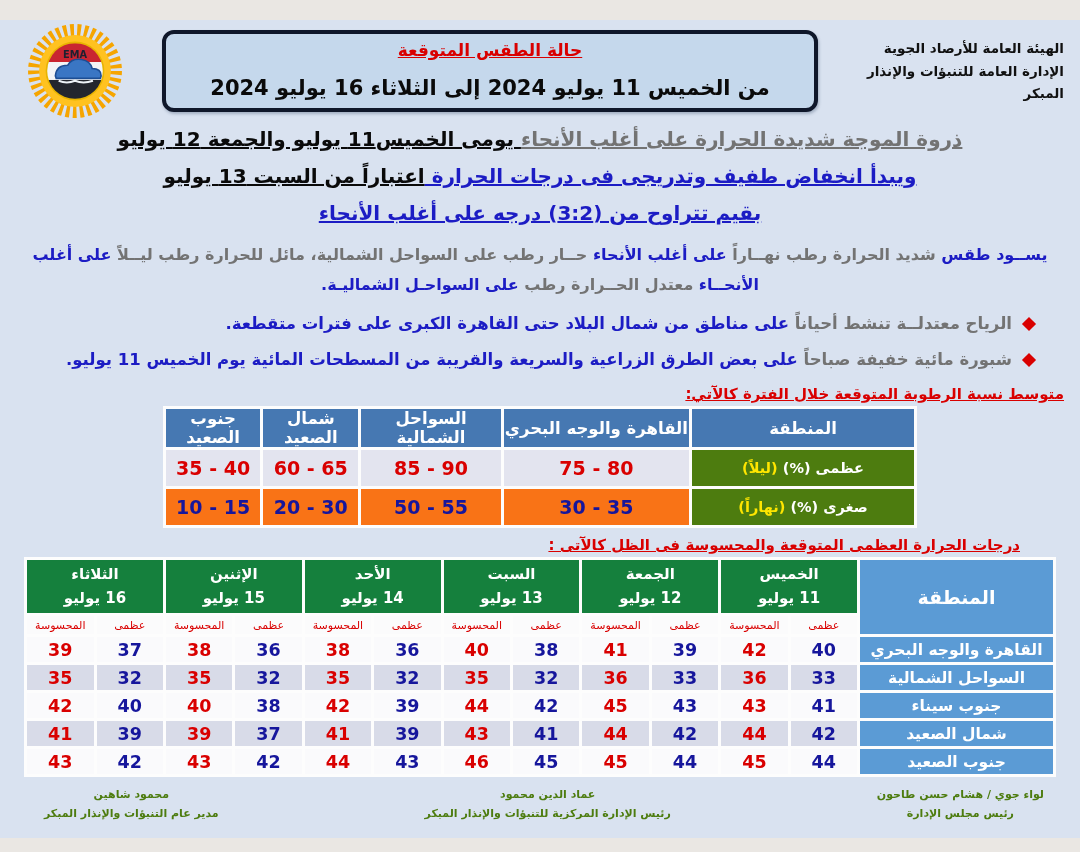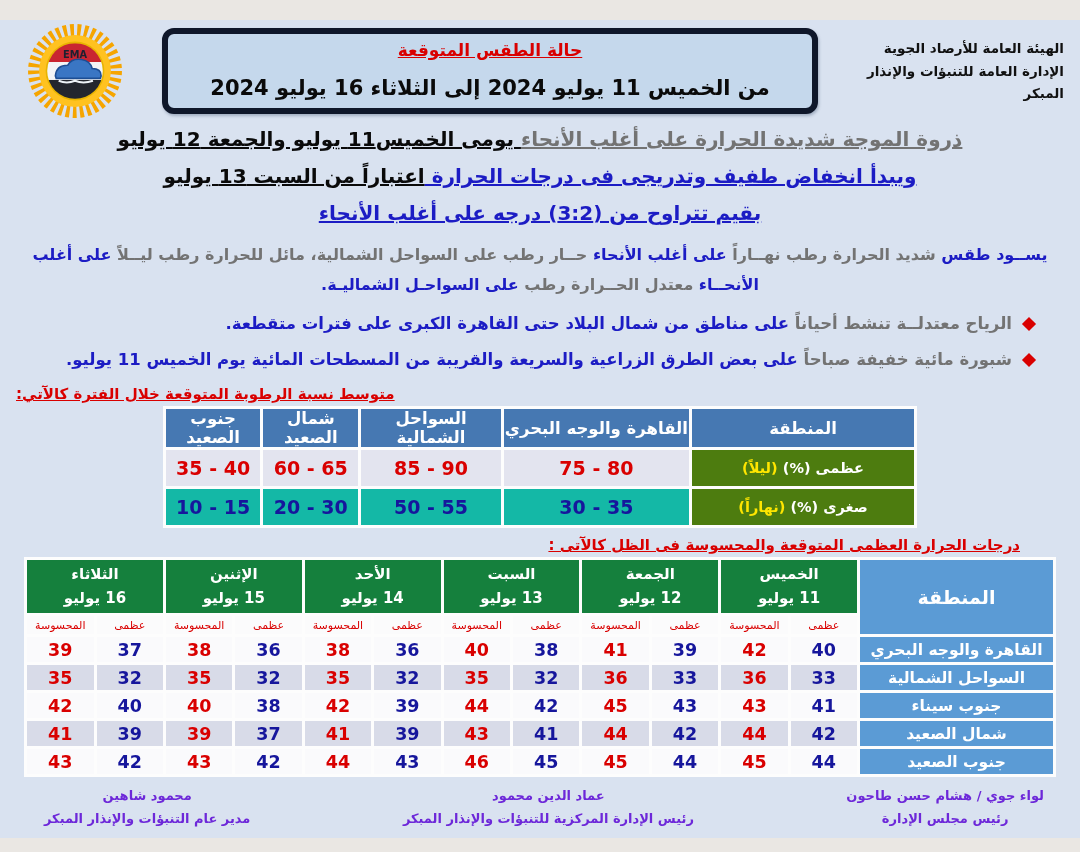--- a/index.html
+++ b/index.html
@@ -9,21 +9,21 @@
     font-weight:bold; background:#eae7e3; direction:rtl;
   }
   .strip-top { height:20px; background:#eae7e3; }
   .content { height:818px; background:#d9e2f0; padding:5px 16px 0; }
   .strip-bottom { height:14px; background:#eae7e3; }
 
   
   .hdr { display:flex; align-items:center; height:92px; }
   .org { width:218px; text-align:right; font-size:13.5px; color:#111; line-height:1.7; }
   .title-box {
-    flex:1; margin:0 28px; background:#c5d8ec; border:6px solid #0f172a;
+    flex:1; margin:0 28px; background:#c5d8ec; border:4px solid #0f172a;
     border-radius:12px; text-align:center; padding:6px 8px 8px;
     box-shadow:1px 2px 3px rgba(60,80,110,.35);
   }
   .title-box .t1 { color:#d90000; font-size:17px; text-decoration:underline; }
   .title-box .t2 { color:#0a0a0a; font-size:21px; margin-top:16px; }
   .logo-wrap { width:118px; display:flex; justify-content:center; }
 
   
   .headline { text-align:center; margin-top:4px; font-size:20px; }
   .headline .ln { line-height:37px; }
@@ -34,47 +34,47 @@
   .summary { margin-top:8px; text-align:center; font-size:16px; line-height:30px; padding:0 10px; }
 
   
   .bullets { margin-top:6px; font-size:16.5px; }
   .bullet { line-height:36px; text-align:right; padding-right:28px; }
   .diamond { display:inline-block; width:10px; height:10px; background:#d90000;
              transform:rotate(45deg); margin-left:12px; margin-right:2px; }
 
   
   .sec-title { color:#d90000; font-size:15px; text-decoration:underline; }
-  .hum-title { text-align:left; margin-top:6px; }
+  .hum-title { text-align:right; margin-top:6px; }
   table { border-collapse:collapse; }
   .hum-table { width:72%; margin:3px auto 0; table-layout:fixed; }
   .hum-table th,.hum-table td { border:3px solid #fdfdfd; height:39px; text-align:center; }
   .hum-table thead th { background:#4678b2; color:#fff; font-size:16.5px; }
   .hum-table .rowlab { background:#4d7c0f; color:#fff; font-size:14.5px; }
   .hum-table .rowlab .yel { color:#ffe600; }
   .hum-row-max td { background:#e3e4ef; color:#d90000; font-size:19px; }
-  .hum-row-min td { background:#14b8a6; color:#16169c; font-size:19px; }
+  .hum-row-min td { background:#f97316; color:#16169c; font-size:19px; }
 
   
   .temp-title { text-align:right; margin-top:8px; padding-right:44px; font-size:14.5px; }
   .temp-table { width:1032px; margin:3px auto 0; table-layout:fixed; }
   .temp-table th,.temp-table td { border:3px solid #fdfdfd; text-align:center; }
   .temp-table col.c-region { width:196px; }
   .temp-table .day-th { background:#15803d; color:#fff; font-size:15px; height:56px; line-height:1.55; }
   .temp-table .region-hdr { background:#5b9bd5; color:#fff; font-size:19px; }
   .temp-table .sub-th { background:#fbfbfc; color:#d90000; font-size:11px; height:21px; font-weight:normal; }
   .temp-table .region-cell { background:#5b9bd5; color:#fff; font-size:15.5px; height:28px; }
   .temp-table td.v-max { color:#16169c; font-size:17.5px; }
   .temp-table td.v-feel { color:#d90000; font-size:17.5px; }
   .temp-table tr.odd td.val { background:#fafafc; }
   .temp-table tr.even td.val { background:#d8dbe8; }
 
   
   .footer { display:flex; justify-content:space-between; margin-top:8px; padding:0 20px 0 28px; }
-  .sig { text-align:center; color:#6d28d9; font-size:13px; line-height:1.75; }
+  .sig { text-align:center; color:#4d7c0f; font-size:11px; line-height:1.75; }
 </style>
 </head>
 <body>
 
 <div class="strip-top"></div>
 <div class="content">
 
   <div class="hdr">
     <div class="org">
       <div>الهيئة العامة للأرصاد الجوية</div>

